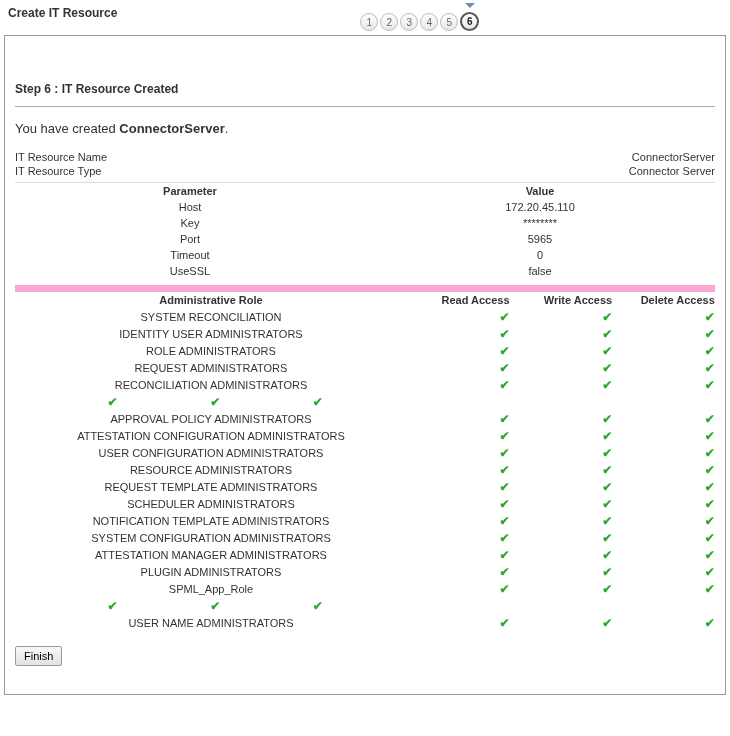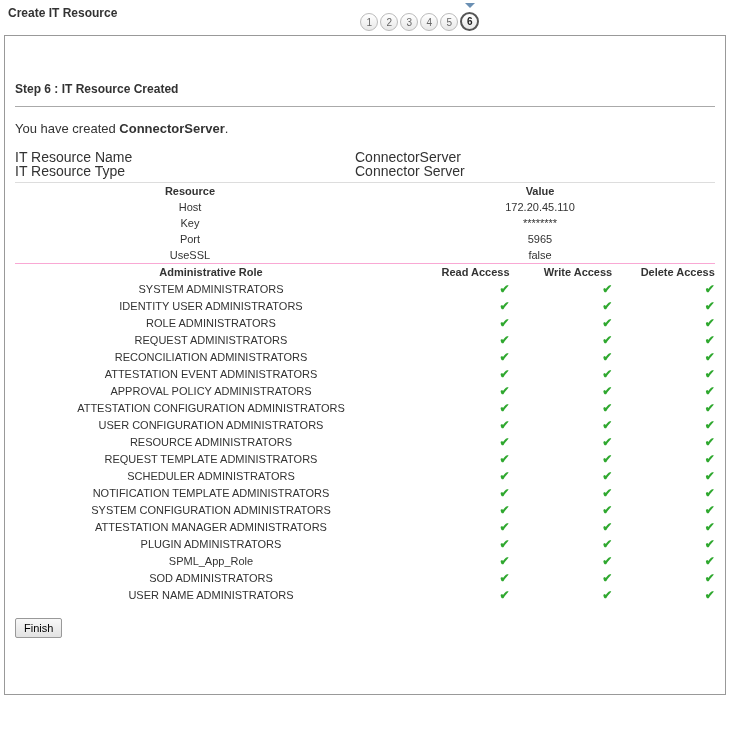--- a/index.html
+++ b/index.html
@@ -71,38 +71,39 @@
     font-size: 12px;
     margin: 36px 0 10px 0;
   }
   .rule {
     border: none;
     border-top: 1px solid #aaa;
     margin: 6px 0 14px 0;
   }
   .created-msg { margin: 0 0 14px 0; font-size: 13px; }
   .created-msg b { font-weight: bold; }
-  .kv { display:flex; font-size: 14px; line-height: 14px; }
+  .kv { display:flex; font-size: 11px; line-height: 14px; justify-content: space-between; }
   .kv .k { width: 340px; }
   .kv .v { }
   .param-table {
     width: 100%;
     margin-top: 4px;
     border-top: 1px solid #ddd;
   }
   .param-header, .param-row {
     display: flex;
     line-height: 16px;
   }
   .param-header { font-weight: bold; text-align:center; }
   .param-col-name { width: 50%; text-align: center; }
   .param-col-val { width: 50%; text-align: center; }
   .roles-table {
     width: 100%;
-    border-top: 1px solid #f9a8d4;
+    margin-top: 6px;
+    border-top: 7px solid #f9a8d4;
   }
   .roles-header, .roles-row {
     display: flex;
     align-items: center;
     line-height: 17px;
   }
   .roles-header { font-weight: bold; }
   .roles-col-role { width: 56%; text-align: center; }
   .roles-col-access { width: 14.66%; text-align: right; }
   .check {
@@ -168,53 +169,57 @@
           <div class="v">ConnectorServer</div>
         </div>
         <div class="kv">
           <div class="k">IT Resource Type</div>
           <div class="v">Connector Server</div>
         </div>
       </div>
 
   <div class="param-table">
     <div class="param-header">
-      <div class="param-col-name">Resource</div>
+      <div class="param-col-name">Parameter</div>
       <div class="param-col-val">Value</div>
     </div>
     <div id="params-container">
           <div class="param-row">
             <div class="param-col-name">Host</div>
             <div class="param-col-val">172.20.45.110</div>
           </div>
           <div class="param-row">
             <div class="param-col-name">Key</div>
             <div class="param-col-val">********</div>
           </div>
           <div class="param-row">
             <div class="param-col-name">Port</div>
             <div class="param-col-val">5965</div>
+          </div>
+          <div class="param-row">
+            <div class="param-col-name">Timeout</div>
+            <div class="param-col-val">0</div>
           </div>
           <div class="param-row">
             <div class="param-col-name">UseSSL</div>
             <div class="param-col-val">false</div>
           </div>
         </div>
   </div>
 
   <div class="roles-table">
     <div class="roles-header">
       <div class="roles-col-role">Administrative Role</div>
       <div class="roles-col-access">Read Access</div>
       <div class="roles-col-access">Write Access</div>
       <div class="roles-col-access">Delete Access</div>
     </div>
     <div id="roles-container">
           <div class="roles-row">
-            <div class="roles-col-role">SYSTEM ADMINISTRATORS</div>
+            <div class="roles-col-role">SYSTEM RECONCILIATION</div>
             <div class="roles-col-access"><span class="check">✔</span></div>
             <div class="roles-col-access"><span class="check">✔</span></div>
             <div class="roles-col-access"><span class="check">✔</span></div>
           </div>
           <div class="roles-row">
             <div class="roles-col-role">IDENTITY USER ADMINISTRATORS</div>
             <div class="roles-col-access"><span class="check">✔</span></div>
             <div class="roles-col-access"><span class="check">✔</span></div>
             <div class="roles-col-access"><span class="check">✔</span></div>
           </div>
@@ -230,21 +235,20 @@
             <div class="roles-col-access"><span class="check">✔</span></div>
             <div class="roles-col-access"><span class="check">✔</span></div>
           </div>
           <div class="roles-row">
             <div class="roles-col-role">RECONCILIATION ADMINISTRATORS</div>
             <div class="roles-col-access"><span class="check">✔</span></div>
             <div class="roles-col-access"><span class="check">✔</span></div>
             <div class="roles-col-access"><span class="check">✔</span></div>
           </div>
           <div class="roles-row">
-            <div class="roles-col-role">ATTESTATION EVENT ADMINISTRATORS</div>
             <div class="roles-col-access"><span class="check">✔</span></div>
             <div class="roles-col-access"><span class="check">✔</span></div>
             <div class="roles-col-access"><span class="check">✔</span></div>
           </div>
           <div class="roles-row">
             <div class="roles-col-role">APPROVAL POLICY ADMINISTRATORS</div>
             <div class="roles-col-access"><span class="check">✔</span></div>
             <div class="roles-col-access"><span class="check">✔</span></div>
             <div class="roles-col-access"><span class="check">✔</span></div>
           </div>
@@ -302,21 +306,20 @@
             <div class="roles-col-access"><span class="check">✔</span></div>
             <div class="roles-col-access"><span class="check">✔</span></div>
           </div>
           <div class="roles-row">
             <div class="roles-col-role">SPML_App_Role</div>
             <div class="roles-col-access"><span class="check">✔</span></div>
             <div class="roles-col-access"><span class="check">✔</span></div>
             <div class="roles-col-access"><span class="check">✔</span></div>
           </div>
           <div class="roles-row">
-            <div class="roles-col-role">SOD ADMINISTRATORS</div>
             <div class="roles-col-access"><span class="check">✔</span></div>
             <div class="roles-col-access"><span class="check">✔</span></div>
             <div class="roles-col-access"><span class="check">✔</span></div>
           </div>
           <div class="roles-row">
             <div class="roles-col-role">USER NAME ADMINISTRATORS</div>
             <div class="roles-col-access"><span class="check">✔</span></div>
             <div class="roles-col-access"><span class="check">✔</span></div>
             <div class="roles-col-access"><span class="check">✔</span></div>
           </div>

